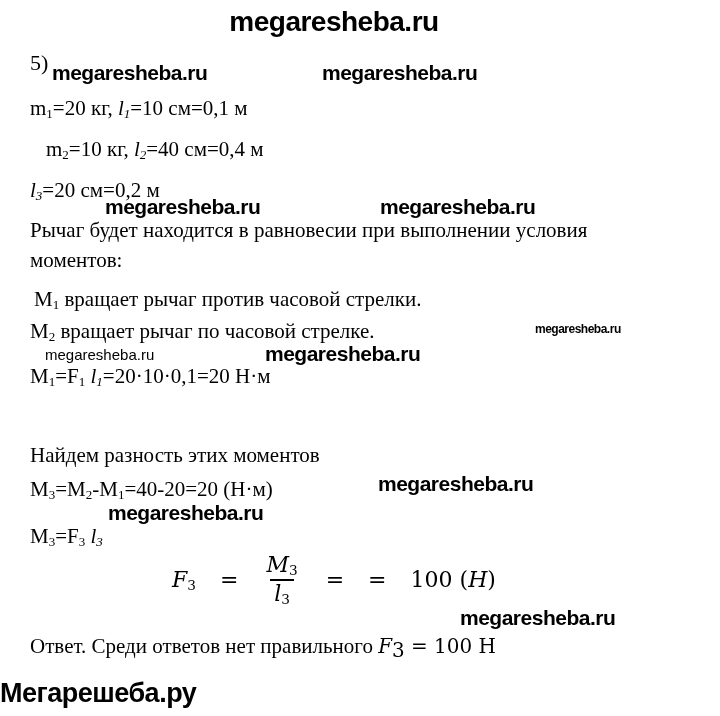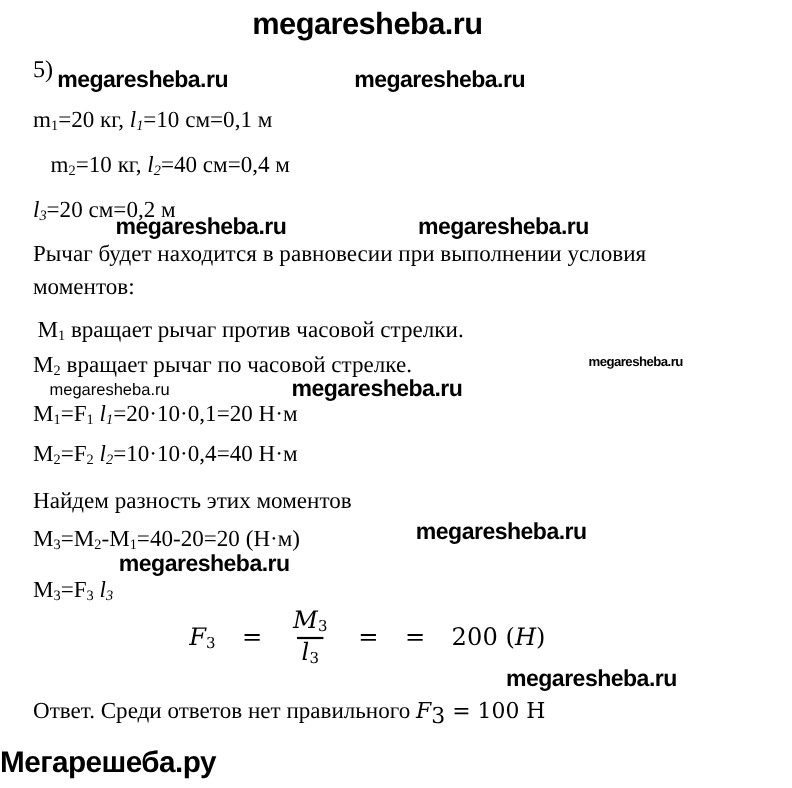--- a/index.html
+++ b/index.html
@@ -86,41 +86,40 @@
   <div class="line l-cond2">моментов:</div>
 
   <div class="line l-m1rot"><span>М</span><span class="sb">1</span><span> вращает рычаг против часовой стрелки.</span></div>
   <div class="line l-m2rot"><span>М</span><span class="sb">2</span><span> вращает рычаг по часовой стрелке.</span></div>
 
   <div class="wm wm-small-b">megaresheba.ru</div>
   <div class="wm wm-plain wm-small-p">megaresheba.ru</div>
   <div class="wm wm-mid">megaresheba.ru</div>
 
   <div class="line l-eqm1"><span>M</span><span class="sb">1</span><span>=F</span><span class="sb">1</span><span> </span><span class="it">l</span><span class="it sb">1</span><span>=20·10·0,1=20 Н·м</span></div>
-  <div class="line l-eqm2"><span>M</span><span class="sb">2</span><span>=F</span><span class="sb">2</span><span> </span><span class="it">l</span><span class="it sb">2</span><span>=10·10·0,4=40 Н·м</span></div>
 
   <div class="line l-diff">Найдем разность этих моментов</div>
 
   <div class="line l-eqm3"><span>M</span><span class="sb">3</span><span>=M</span><span class="sb">2</span><span>-M</span><span class="sb">1</span><span>=40-20=20 (Н·м)</span></div>
 
   <div class="wm wm-right-1">megaresheba.ru</div>
   <div class="wm wm-left-2">megaresheba.ru</div>
 
   <div class="line l-eqm3b"><span>M</span><span class="sb">3</span><span>=F</span><span class="sb">3</span><span> </span><span class="it">l</span><span class="it sb">3</span></div>
 
   <div class="formula">
     <span><span class="it">F</span><span class="sb">3</span></span>
     <span>=</span>
     <span class="frac">
       <span class="num"><span class="it">M</span><span class="sb">3</span></span>
       <span class="den"><span class="it">l</span><span class="sb">3</span></span>
     </span>
     <span>=</span>
     <span>=</span>
-    <span><span>200 (</span><span class="it">H</span><span>)</span></span>
+    <span><span>100 (</span><span class="it">H</span><span>)</span></span>
   </div>
 
   <div class="wm wm-right-2">megaresheba.ru</div>
 
   <div class="line l-answer"><span>Ответ. Среди ответов нет правильного </span><span class="it mf">F</span><span class="sb mf">3</span><span class="mf"> = 100 Н</span></div>
 
   <div class="footer-brand">Мегарешеба.ру</div>
 
 </div>
 

